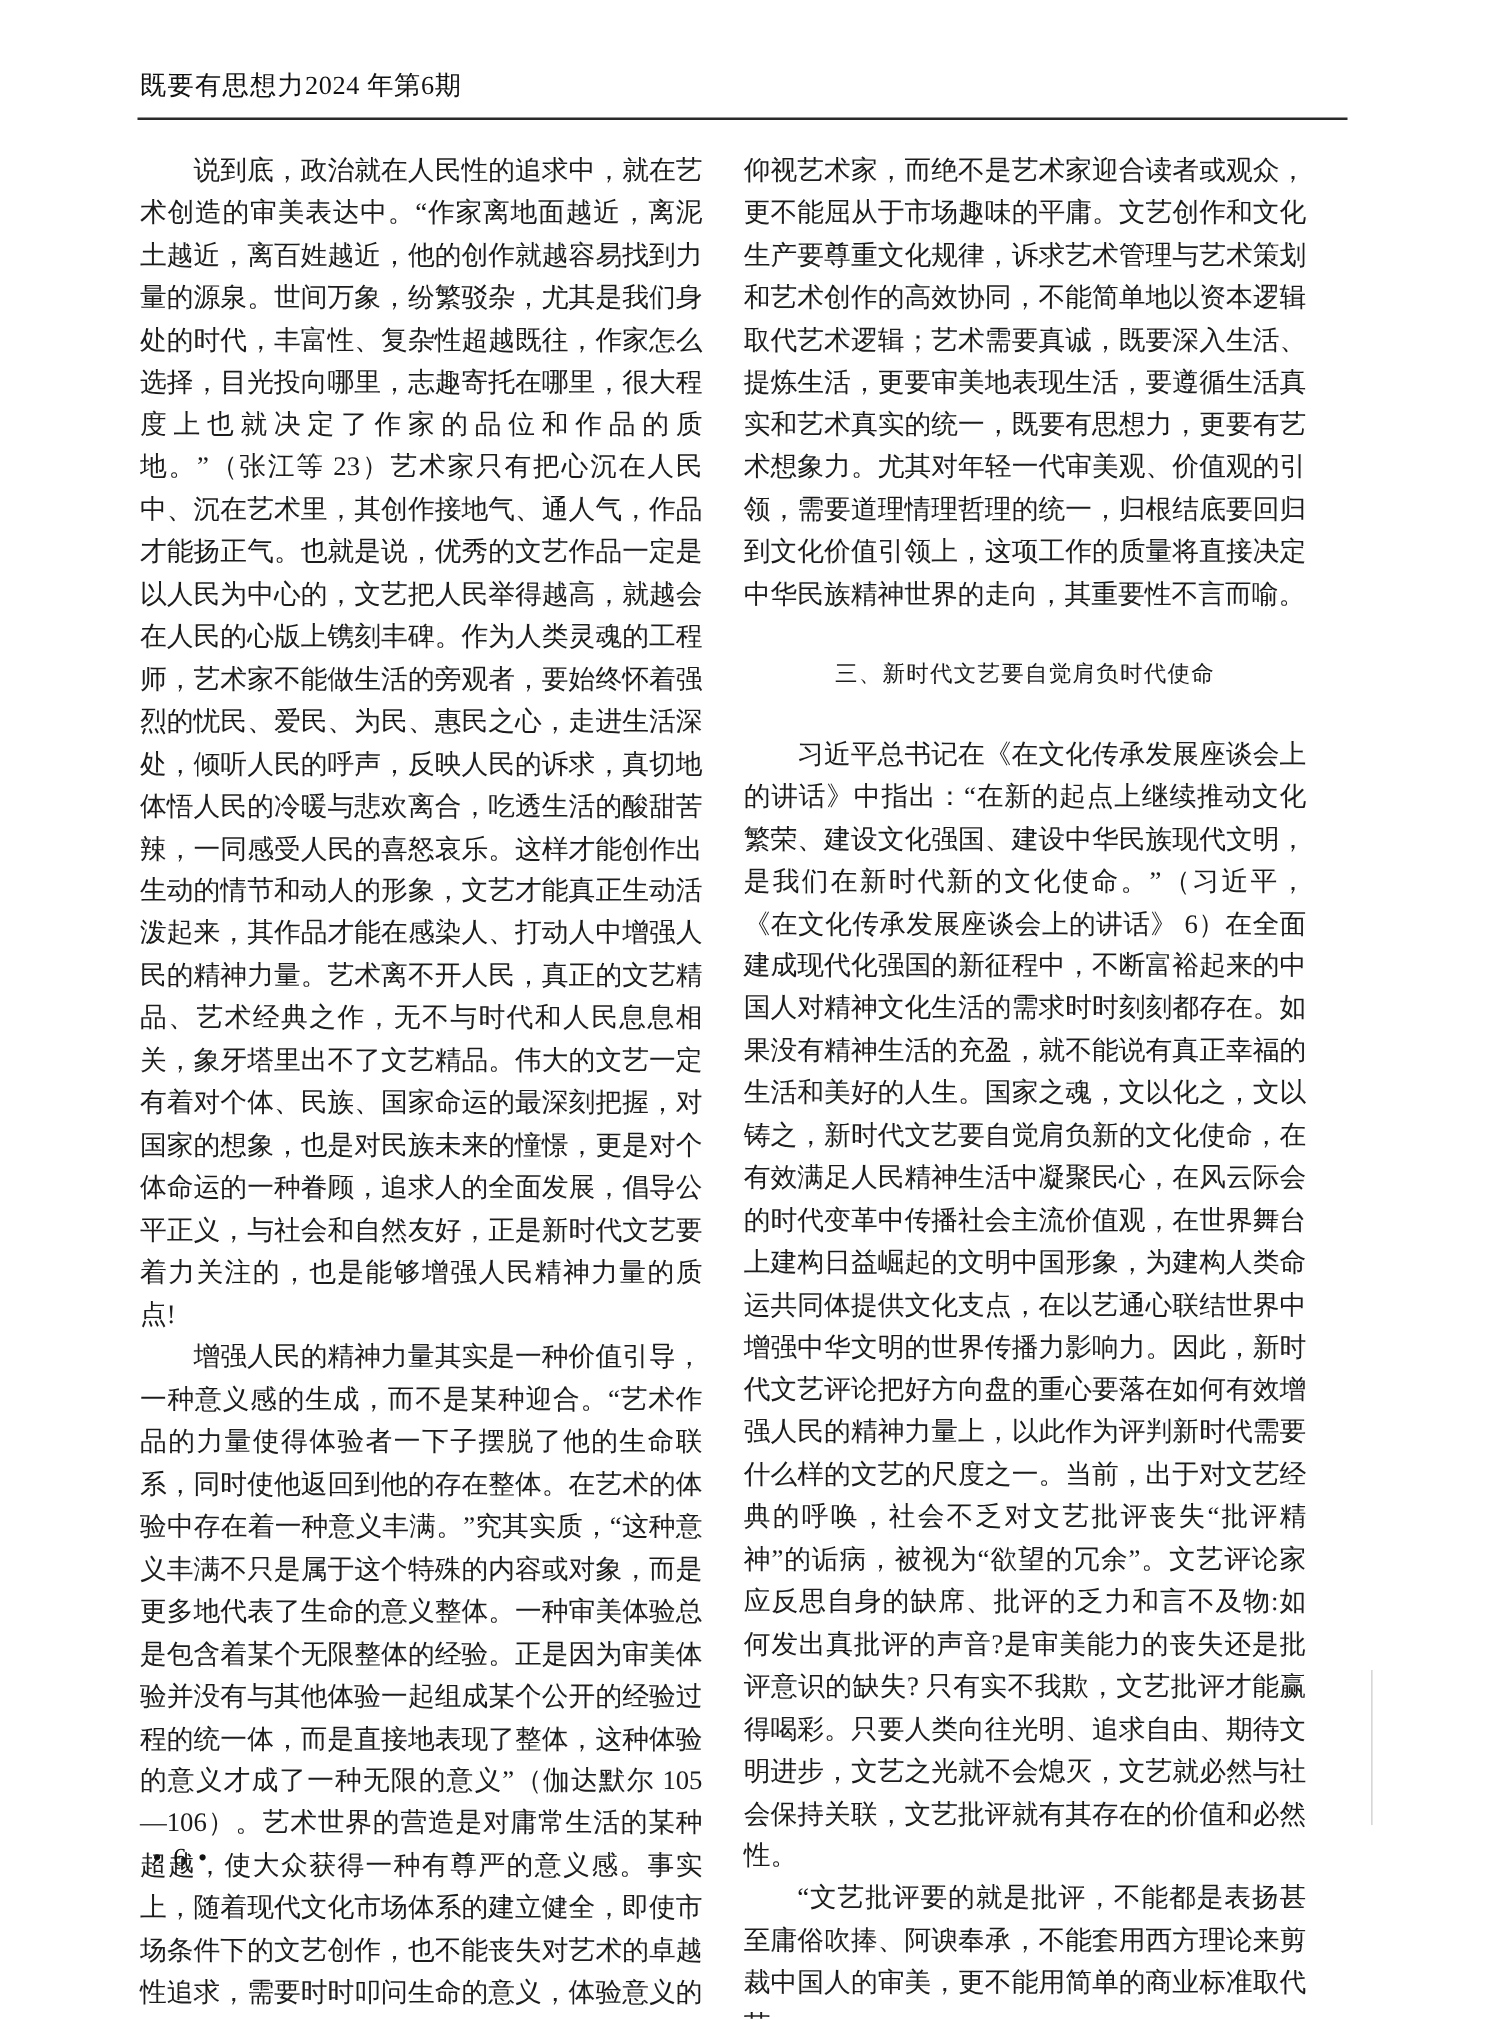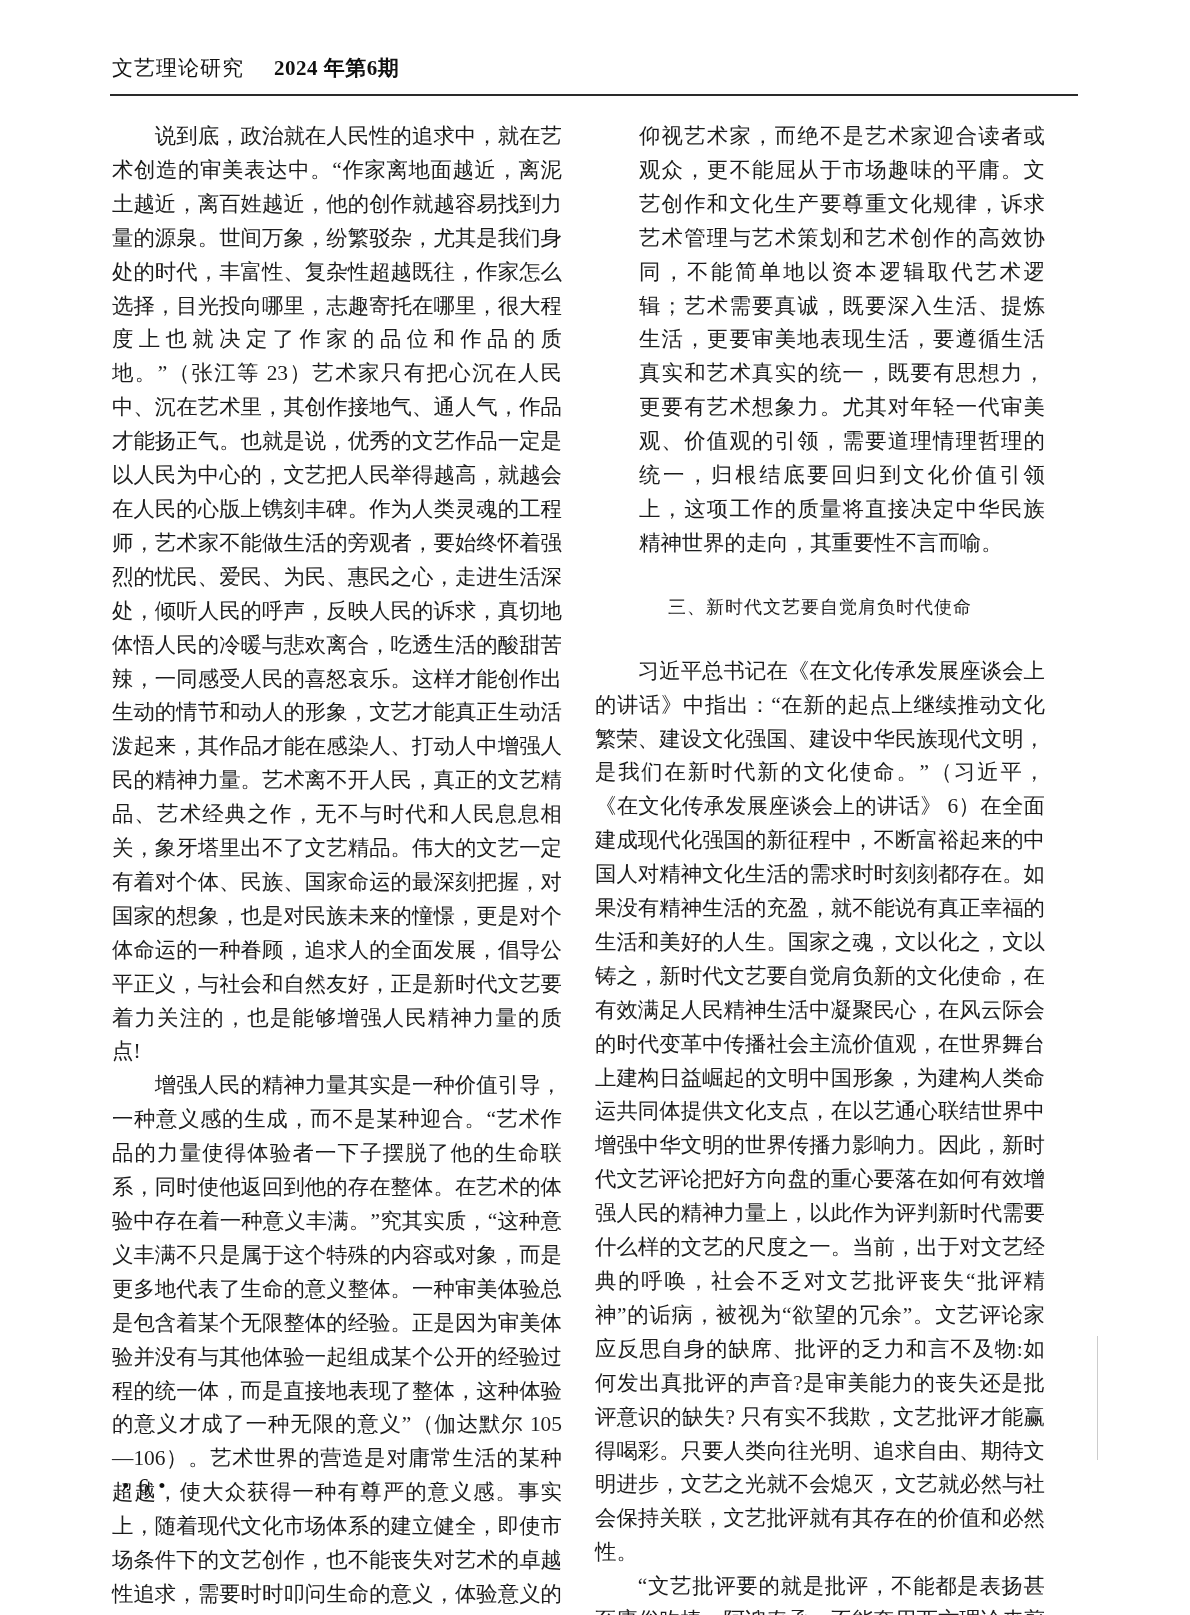--- a/index.html
+++ b/index.html
@@ -16,41 +16,41 @@
     overflow: hidden;
   }
   .page-header {
     position: absolute;
     left: 112px; top: 54px;
     font-size: 21px;
     letter-spacing: 1px;
     color: #111111;
     white-space: nowrap;
   }
-  .issue { margin-left: 30px; letter-spacing: 0.5px; font-weight: bold; }
+  .issue { letter-spacing: 0.5px; }
   .header-rule {
     position: absolute;
     left: 110px; top: 94px;
     width: 968px; height: 0;
     border-top: 2.5px solid #2a2a2a;
   }
   .col {
     position: absolute;
     top: 120px;
     width: 450px;
     font-size: 21.4px;
     line-height: 33.9px;
     text-align: justify;
     text-justify: inter-character;
     color: #1c1c1c;
   }
   .col-left  { left: 112px; }
   .col-right { left: 595px; }
   .para { margin: 0; text-indent: 2em; }
-  .no-indent { text-indent: 0; margin-left: 44px; }
+  .no-indent { text-indent: 0; }
   .section-heading {
     margin: 30px 0 30px 0;
     font-size: 18px;
     font-weight: 400;
     text-align: center;
     text-indent: 0;
     letter-spacing: 1px;
   }
   .page-footer {
     position: absolute;
@@ -65,21 +65,21 @@
     width: 1px; height: 124px;
     background: #cccccc;
   }
 </style>
 </head>
 <body>
 
 <div class="page">
 
   <div class="page-header">
-    <span>文艺理论研究</span><span class="issue">2024 年第6期</span>
+    <span>既要有思想力</span><span class="issue">2024 年第6期</span>
   </div>
 
   <div class="header-rule"></div>
 
   <div class="col col-left">
     <p class="para">说到底，政治就在人民性的追求中，就在艺术创造的审美表达中。“作家离地面越近，离泥土越近，离百姓越近，他的创作就越容易找到力量的源泉。世间万象，纷繁驳杂，尤其是我们身处的时代，丰富性、复杂性超越既往，作家怎么选择，目光投向哪里，志趣寄托在哪里，很大程度上也就决定了作家的品位和作品的质地。”（张江等 23）艺术家只有把心沉在人民中、沉在艺术里，其创作接地气、通人气，作品才能扬正气。也就是说，优秀的文艺作品一定是以人民为中心的，文艺把人民举得越高，就越会在人民的心版上镌刻丰碑。作为人类灵魂的工程师，艺术家不能做生活的旁观者，要始终怀着强烈的忧民、爱民、为民、惠民之心，走进生活深处，倾听人民的呼声，反映人民的诉求，真切地体悟人民的冷暖与悲欢离合，吃透生活的酸甜苦辣，一同感受人民的喜怒哀乐。这样才能创作出生动的情节和动人的形象，文艺才能真正生动活泼起来，其作品才能在感染人、打动人中增强人民的精神力量。艺术离不开人民，真正的文艺精品、艺术经典之作，无不与时代和人民息息相关，象牙塔里出不了文艺精品。伟大的文艺一定有着对个体、民族、国家命运的最深刻把握，对国家的想象，也是对民族未来的憧憬，更是对个体命运的一种眷顾，追求人的全面发展，倡导公平正义，与社会和自然友好，正是新时代文艺要着力关注的，也是能够增强人民精神力量的质点!</p>
     <p class="para">增强人民的精神力量其实是一种价值引导，一种意义感的生成，而不是某种迎合。“艺术作品的力量使得体验者一下子摆脱了他的生命联系，同时使他返回到他的存在整体。在艺术的体验中存在着一种意义丰满。”究其实质，“这种意义丰满不只是属于这个特殊的内容或对象，而是更多地代表了生命的意义整体。一种审美体验总是包含着某个无限整体的经验。正是因为审美体验并没有与其他体验一起组成某个公开的经验过程的统一体，而是直接地表现了整体，这种体验的意义才成了一种无限的意义”（伽达默尔 105—106）。艺术世界的营造是对庸常生活的某种超越，使大众获得一种有尊严的意义感。事实上，随着现代文化市场体系的建立健全，即使市场条件下的文艺创作，也不能丧失对艺术的卓越性追求，需要时时叩问生命的意义，体验意义的丰满。在艺术创新和审美品位塑造上，只能是读者或观众</p>
   </div>
 
   <div class="col col-right">

